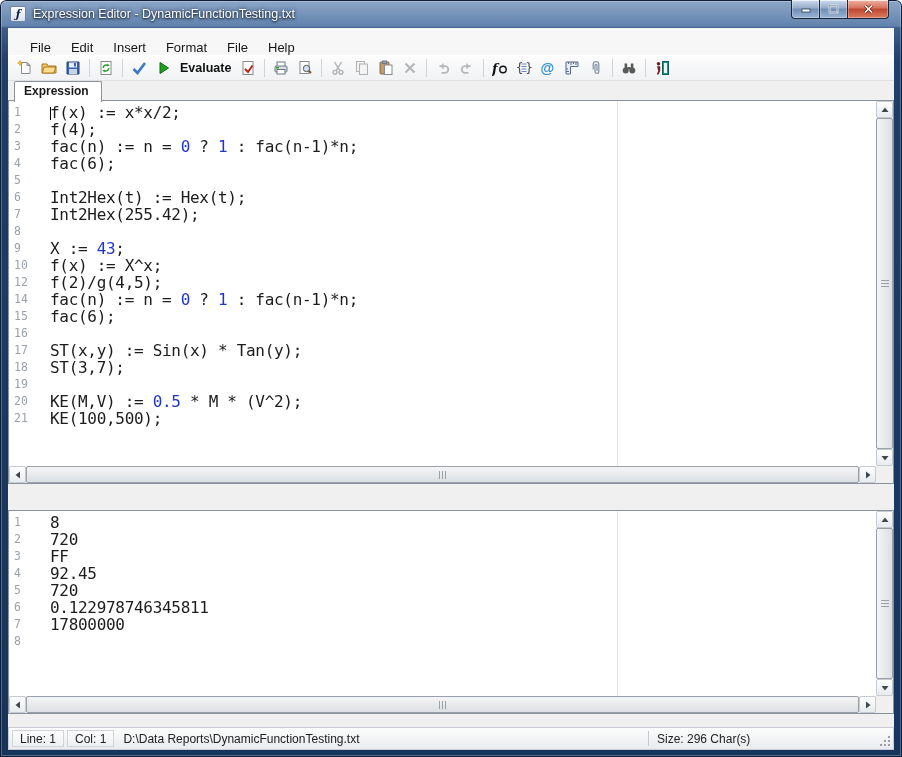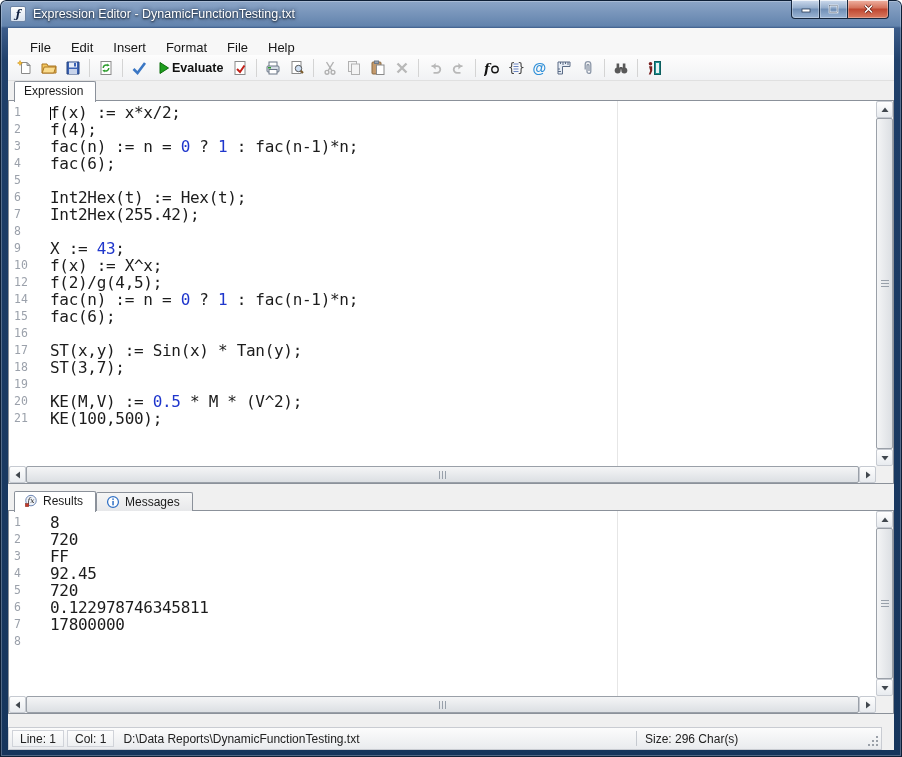--- a/index.html
+++ b/index.html
@@ -25,32 +25,32 @@
   .win-btn.close{ width:42px; border-radius:0 0 4px 0;
     background:linear-gradient(#f0b3a4 0%,#d4715a 45%,#bf4630 50%,#d97a60 100%); }
   
   .client{ position:absolute; left:8px; right:8px; top:28px; bottom:7px; background:#f0f0f0;
     box-shadow:0 0 0 1px #39movement5a84; }
   .menubar{ position:absolute; top:0; left:0; right:0; height:27px; background:#f7f7f7; display:flex; align-items:center; padding-left:12px; }
   .menu-item{ padding:4px 10px; font-size:13px; color:#161616; cursor:default;margin-top:12px; }
   .toolbar{ position:absolute; top:27px; left:0; right:0; height:26px; display:flex; align-items:center; padding-left:5px;
     background:linear-gradient(#fdfdfd,#f1f2f4); border-bottom:1px solid #e0e0e0; }
   .tb-btn{ width:24px; height:23px; display:flex; align-items:center; justify-content:center; border-radius:2px; cursor:pointer; }
-  .tb-btn.with-label{ width:auto; padding:0 5px; gap:0; }
+  .tb-btn.with-label{ width:auto; padding:0 5px; gap:8px; }
   .tb-btn.disabled{ opacity:.9; }
   .tb-label{ font-size:12.5px; font-weight:bold; color:#111; }
   .tb-icon{ width:16px; height:16px; display:block; }
   .tb-icon svg{ width:16px; height:16px; display:block; }
   .tb-sep{ width:1px; height:18px; background:#d4d4d4; margin:0 4px; }
   
   .tabstrip{ position:absolute; left:0; right:0; display:flex; align-items:flex-end; padding-left:6px; }
   .tabstrip.ts1{ top:53px; height:20px; }
   .tabstrip.ts2{ top:462px; height:21px; }
   .tab{ position:relative; z-index:3; display:flex; align-items:center; gap:5px; font-size:12px; color:#1a1a1a;
-    border:1px solid #8b919a; border-bottom:none; padding:2px 12px 3px 9px; cursor:pointer; border-radius:2px 2px 0 0; }
+    border:1px solid #8b919a; border-bottom:none; padding:2px 12px 3px 9px; cursor:pointer; border-radius:2px 2px 0 0;font-weight:bold; }
   .tab.active{ background:#fff; margin-bottom:-1px; padding-bottom:4px; }
   .tab.inactive{ background:linear-gradient(#f6f6f6,#e7e8ea); height:19px; }
   .tab-icon svg{ width:14px; height:14px; display:block; }
   
   .pane{ position:absolute; left:0; right:0; background:#fff; border:1px solid #8b919a; z-index:2; }
   .pane.editor{ top:72px; height:384px; }
   .pane.results{ top:482px; height:204px; }
   .pane-content{ position:absolute; left:0; top:0; right:17px; bottom:17px; overflow:hidden; font-family:"DejaVu Sans Mono",monospace; }
   .margin-guide{ position:absolute; left:608px; top:0; bottom:0; width:1px; background:#e6e6e6; }
   .code-area{ position:relative; padding-top:3px; }
@@ -68,21 +68,21 @@
   .hscroll .sb-btn{ background:linear-gradient(180deg,#fefefe,#e8ebef); }
   .sb-btn svg{ width:8px; height:8px; display:block; }
   .sb-thumb{ flex:1; position:relative; border:1px solid #9aa0a8; border-radius:2px; cursor:pointer;
     background:linear-gradient(90deg,#f4f5f6,#dcdfe3); }
   .hscroll .sb-thumb{ background:linear-gradient(180deg,#f4f5f6,#dcdfe3); }
   .vscroll .sb-thumb::after{ content:""; position:absolute; left:50%; top:50%; width:8px; height:8px; transform:translate(-50%,-50%);
     background:repeating-linear-gradient(180deg,#98a0aa 0 1px,transparent 1px 3px); }
   .hscroll .sb-thumb::after{ content:""; position:absolute; left:50%; top:50%; width:8px; height:8px; transform:translate(-50%,-50%);
     background:repeating-linear-gradient(90deg,#98a0aa 0 1px,transparent 1px 3px); }
   
-  .statusbar{ position:absolute; left:0; right:12px; top:699px; height:23px; display:flex; align-items:stretch;
+  .statusbar{ position:absolute; left:0; right:0; top:699px; height:23px; display:flex; align-items:stretch;
     background:linear-gradient(#fcfcfc,#e9ebee); border:1px solid #c9ccd2; font-size:12px; color:#222; }
   .sb-panel{ display:flex; align-items:center; padding:0 7px; margin:2px 0 2px 3px; border:1px solid #d0d3d9; background:linear-gradient(#fdfdfd,#eef0f2); }
   .sb-path{ flex:1; display:flex; align-items:center; padding-left:9px; border:none; background:none; }
   .sb-vsep{ width:1px; background:#c6cad0; margin:3px 0; }
   .sb-size{ width:228px; display:flex; align-items:center; padding-left:8px; }
   .sb-grip{ width:16px; position:relative; cursor:nwse-resize; }
   .sb-grip i{ position:absolute; right:3px; bottom:3px; width:2px; height:2px; background:#9aa0a8;
     box-shadow:-4px 0 #9aa0a8,-8px 0 #9aa0a8,0 -4px #9aa0a8,-4px -4px #9aa0a8,0 -8px #9aa0a8; }
 </style>
 </head>
@@ -391,42 +391,20 @@
         <div class="sb-thumb"></div>
         <div class="sb-btn">
             <svg viewBox="0 0 8 8">
               <polygon points="6.5,4 2,0.5 2,7.5" fill="#41474e"></polygon>
             </svg>
           </div>
       </div>
       <div class="sb-corner"></div>
     </div>
 
-    <div class="tabstrip ts2" id="results-tabs">
-        <div class="tab active">
-          <span class="tab-icon">
-            <svg viewBox="0 0 16 16">
-              <circle cx="8" cy="7.5" r="6" fill="#eef2f8" stroke="#5a76a8"></circle>
-              <text x="4" y="10.5" font-size="8.5" font-style="italic" fill="#111" font-family="DejaVu Serif,serif">fx</text>
-              <rect x="1.5" y="11" width="4" height="3.5" fill="#c23a2a" stroke="#7c2015" stroke-width=".5"></rect>
-            </svg>
-          </span>
-          <span>Results</span>
-        </div>
-        <div class="tab inactive">
-          <span class="tab-icon">
-            <svg viewBox="0 0 16 16">
-              <circle cx="8" cy="8" r="6.2" fill="#fff" stroke="#2e6fc4" stroke-width="1.4"></circle>
-              <rect x="7.2" y="6.8" width="1.7" height="5" fill="#2e6fc4"></rect>
-              <rect x="7.2" y="3.9" width="1.7" height="1.7" fill="#2e6fc4"></rect>
-            </svg>
-          </span>
-          <span>Messages</span>
-        </div>
-      </div>
 
     <div class="pane results">
       <div class="pane-content">
         <div class="margin-guide"></div>
         <div class="code-area" id="results-lines">
             <div class="code-row"><span class="ln">1</span><span class="lt">8</span></div>
             <div class="code-row"><span class="ln">2</span><span class="lt">720</span></div>
             <div class="code-row"><span class="ln">3</span><span class="lt">FF</span></div>
             <div class="code-row"><span class="ln">4</span><span class="lt">92.45</span></div>
             <div class="code-row"><span class="ln">5</span><span class="lt">720</span></div>

